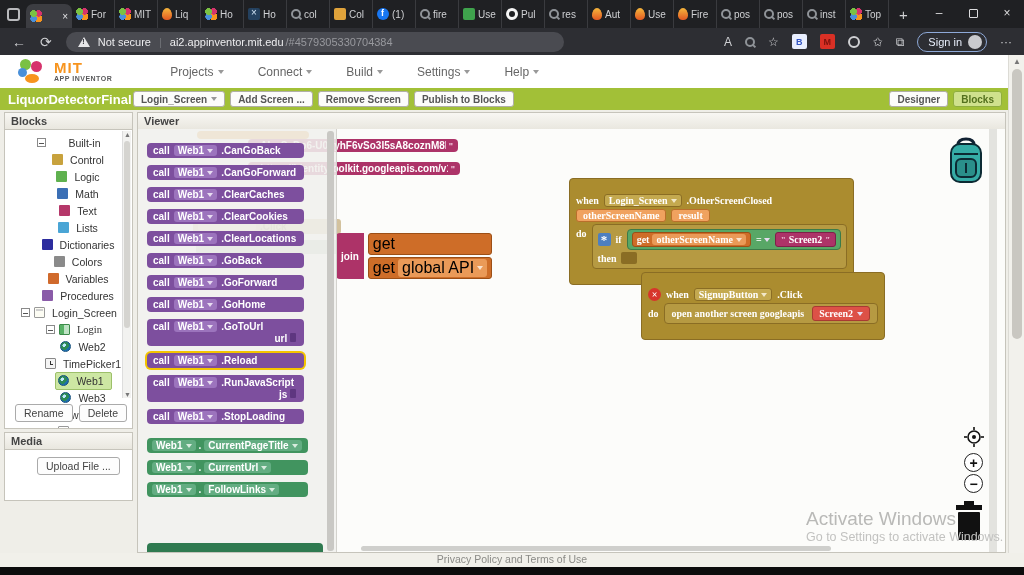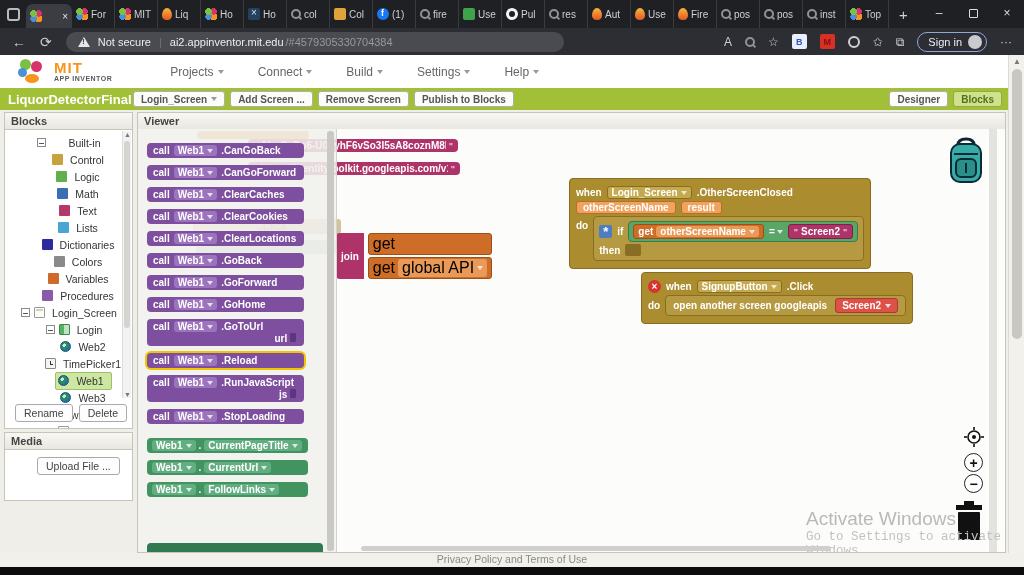--- a/index.html
+++ b/index.html
@@ -78,21 +78,21 @@
 
   
   .panelhdr { background:linear-gradient(#f8f7f3,#e9e7df); border:1px solid #c6c4bb; font-weight:bold; font-size:11px; color:#444; padding:2px 6px; }
   .panelbody { background:#fff; border:1px solid #c6c4bb; border-top:none; position:relative; }
 
   .palette { position:absolute; left:4px; top:112px; width:129px; }
   .palette .panelbody { height:299px; overflow:hidden; }
   .tree { padding:4px 0 0 4px; font-size:10.5px; color:#333; }
   .trow { display:flex; align-items:center; gap:4px; height:17px; white-space:nowrap;justify-content:center; }
   .trow.d1 { padding-left:18px; }
-  .trow.d1c { padding-left:10px; }
+  .trow.d1c { padding-left:10px;font-family:Liberation Serif, serif; }
   .trow.d2 { padding-left:28px; }
   .trow .label { padding:1px 3px; }
   .trow.selected .selwrap { background:#cde7a3; border:1px solid #9dc06a; border-radius:2px; display:flex; align-items:center; gap:4px; padding:1px 4px 1px 2px; margin-left:-2px; }
   .selwrap { display:flex; align-items:center; gap:4px; }
   .coll { width:9px; height:9px; border:1px solid #8a8a8a; background:#fff; position:relative; flex:0 0 auto; }
   .coll::after { content:""; position:absolute; left:1px; right:1px; top:3.5px; height:1px; background:#555; }
   .ticon { width:11px; height:11px; flex:0 0 auto; border-radius:1px; position:relative; }
   .ti-screen { background:#fdfdf4; border:1px solid #999; }
   .ti-screen::after { content:""; position:absolute; top:1px; left:1px; right:1px; height:2px; background:#cfcfcf; }
   .ti-layout { background:linear-gradient(90deg,#58b266 50%,#bfe3c5 50%); border:1px solid #3d8a4a; }
@@ -140,21 +140,21 @@
   .sockstub { width:6px; height:9px; background:#5e3680; border-radius:1px; }
   .ablock.hl { box-shadow:0 0 0 2px #f3c400; }
   .dpill { background:#9c74bd; border-radius:3px; padding:0 4px; display:flex; align-items:center; gap:3px; }
   .dcaret { width:0; height:0; border-left:3px solid transparent; border-right:3px solid transparent; border-top:4px solid #e7dcf1; }
   .gblock { background:#41945f; border-radius:4px; color:#fff; font-size:10px; font-weight:bold; padding:2px 6px 2px 5px; display:flex; align-items:center; gap:3px; white-space:nowrap; }
   .gpill { background:#63ad82; border-radius:3px; padding:0 4px; display:flex; align-items:center; gap:3px; }
   .gpill .dcaret { border-top-color:#d8ecdf; }
   .partial-set { position:absolute; left:9px; bottom:-4px; width:176px; height:14px; background:#2f7a50; border-radius:4px; }
 
   
-  .goldblock { position:absolute; z-index:2; background:#ab8c2f; border:1px solid #8a6d24; border-radius:4px; color:#fff; font-size:10px; font-weight:bold; padding:5px 6px; }
+  .goldblock { position:absolute; z-index:2; background:#ab8c2f; border:1px solid #8a6d24; border-radius:4px; color:#fff; font-size:10px; font-weight:bold; padding:13px 6px;font-family:Liberation Serif, serif; }
   .grow { display:flex; align-items:center; gap:5px; margin:2px 0; white-space:nowrap; }
   .cpill { background:#c4a94f; border:1px solid #8a6d24; border-radius:3px; padding:0 4px; display:flex; align-items:center; gap:3px; }
   .cpill .dcaret { border-top-color:#f2e8c8; }
   .parampill { background:#f0a25f; border:1px solid #b96f2b; border-radius:3px; padding:0 6px; color:#fff; }
   .ifblock { background:#b69a42; border:1px solid #8a6d24; border-radius:4px; padding:2px 5px; }
   .gear { width:13px; height:13px; background:#4d7fc0; border-radius:2px; color:#fff; display:flex; align-items:center; justify-content:center; font-size:13px; line-height:10px; }
   .emptysock { width:16px; height:12px; background:#8a6d24; border-radius:2px; display:inline-block; }
   .eqblock { background:#58a766; border:1px solid #3c7a48; border-radius:4px; padding:2px 4px; display:flex; align-items:center; gap:5px; }
   .getblock { background:#ce6d28; border:1px solid #9c4f16; border-radius:3px; padding:1px 4px; display:flex; align-items:center; gap:3px; }
   .getpill { background:#ea9a58; border-radius:3px; padding:0 4px; display:flex; align-items:center; gap:3px; }
@@ -862,21 +862,21 @@
     <svg width="40" height="50" viewBox="0 0 40 50">
       <path d="M12 8 Q12 2 20 2 Q28 2 28 8" fill="none" stroke="#123" stroke-width="3"></path>
       <rect x="5" y="7" width="30" height="38" rx="9" fill="#35aca6" stroke="#0c2a33" stroke-width="2"></rect>
       <rect x="10" y="22" width="20" height="18" rx="5" fill="#2a8f8a" stroke="#0c2a33" stroke-width="2"></rect>
       <line x1="8" y1="17" x2="32" y2="17" stroke="#0c2a33" stroke-width="2"></line>
       <line x1="20" y1="26" x2="20" y2="36" stroke="#0c2a33" stroke-width="2"></line>
     </svg>
   </div>
 
   <div class="watermark1" style="left:668px; top:379px;">Activate Windows</div>
-  <div class="watermark2" style="left:668px; top:401px;font-family:Liberation Mono, monospace;">Go to Settings to activate Windows.</div>
+  <div class="watermark2" style="left:668px; top:401px;">Go to Settings to activate Windows.</div>
 
   <div class="hscroll"></div>
   <div class="vscroll-inner">
       <span class="thumb"></span>
     </div>
 </div>
 
 <div class="pagescroll">
   <span class="arr" style="top:2px;">▲</span>
   <span class="thumb"></span>

